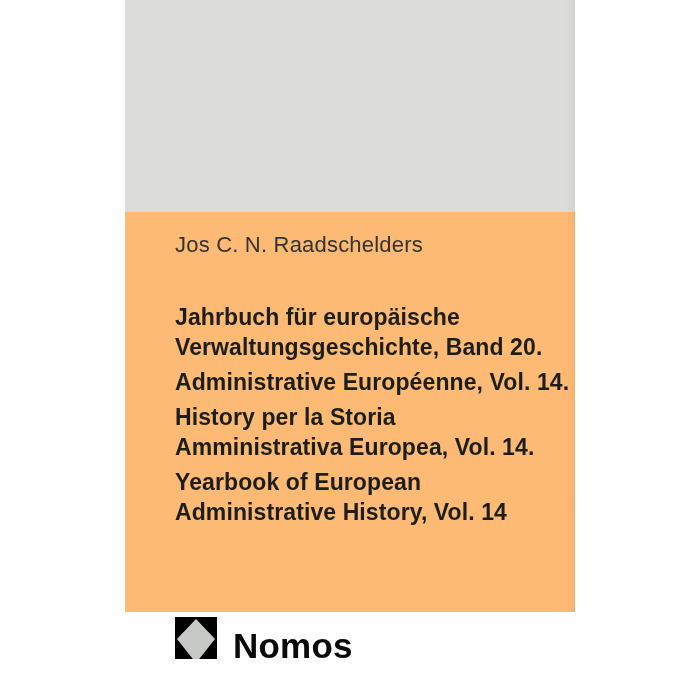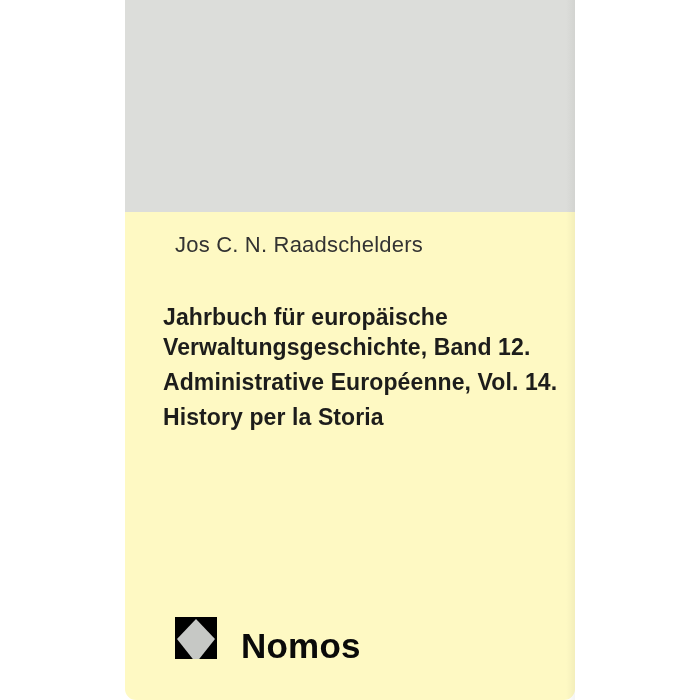--- a/index.html
+++ b/index.html
@@ -14,23 +14,22 @@
     height: 700px;
     background: #ffffff;
     overflow: hidden;
   }
   
   .cover {
     position: absolute;
     left: 125px;
     top: 0;
     width: 450px;
-    height: 700px;
-    background: #fef9c3;
-    border-radius: 11px;
+    height: 612px;
+    background: #fdba74;
   }
   .cover::after {
     
     content: "";
     position: absolute;
     top: 0;
     right: 0;
     bottom: 0;
     width: 9px;
     background: linear-gradient(to right, rgba(0,0,0,0), rgba(0,0,0,0.045));
@@ -50,21 +49,21 @@
     top: 232px;
     font-size: 22px;
     line-height: 26px;
     font-weight: 400;
     color: #333332;
     letter-spacing: 0.2px;
     white-space: nowrap;
   }
   .title-block {
     position: absolute;
-    left: 38px;
+    left: 50px;
     top: 302px;
     width: 370px;
     color: #1d1d1b;
     font-size: 23px;
     font-weight: 700;
     line-height: 30px;
     letter-spacing: 0.1px;
   }
   .title-paragraph {
     margin: 0 0 5px 0;
@@ -84,21 +83,21 @@
   .logo-mark {
     position: absolute;
     left: 0;
     top: 0;
     width: 42px;
     height: 42px;
     display: block;
   }
   .wordmark {
     position: absolute;
-    left: 66px;
+    left: 58px;
     top: 11px;
     font-size: 35px;
     line-height: 35px;
     font-weight: 700;
     color: #0a0a0a;
     letter-spacing: 0.2px;
     white-space: nowrap;
   }
 </style>
 </head>
@@ -107,27 +106,32 @@
 <div class="canvas">
   <div class="cover">
 
     <div class="cover-top-band"></div>
 
     <div class="author">Jos C. N. Raadschelders</div>
 
     <div class="title-block">
       <p class="title-paragraph">
         <span class="title-line">Jahrbuch für europäische</span>
-        <span class="title-line">Verwaltungsgeschichte, Band 12.</span>
+        <span class="title-line">Verwaltungsgeschichte, Band 20.</span>
       </p>
       <p class="title-paragraph">
         <span class="title-line">Administrative Européenne, Vol. 14.</span>
       </p>
       <p class="title-paragraph">
         <span class="title-line">History per la Storia</span>
+        <span class="title-line">Amministrativa Europea, Vol. 14.</span>
+      </p>
+      <p class="title-paragraph">
+        <span class="title-line">Yearbook of European</span>
+        <span class="title-line">Administrative History, Vol. 14</span>
       </p>
     </div>
 
     <div class="publisher">
       <svg class="logo-mark" width="42" height="42" viewBox="0 0 42 42" xmlns="http://www.w3.org/2000/svg" aria-hidden="true">
         <rect x="0" y="0" width="42" height="42" fill="#000000"></rect>
         <polygon points="21,2 40,22 21,46 2,22" fill="#c6c8c5"></polygon>
       </svg>
       <span class="wordmark">Nomos</span>
     </div>

